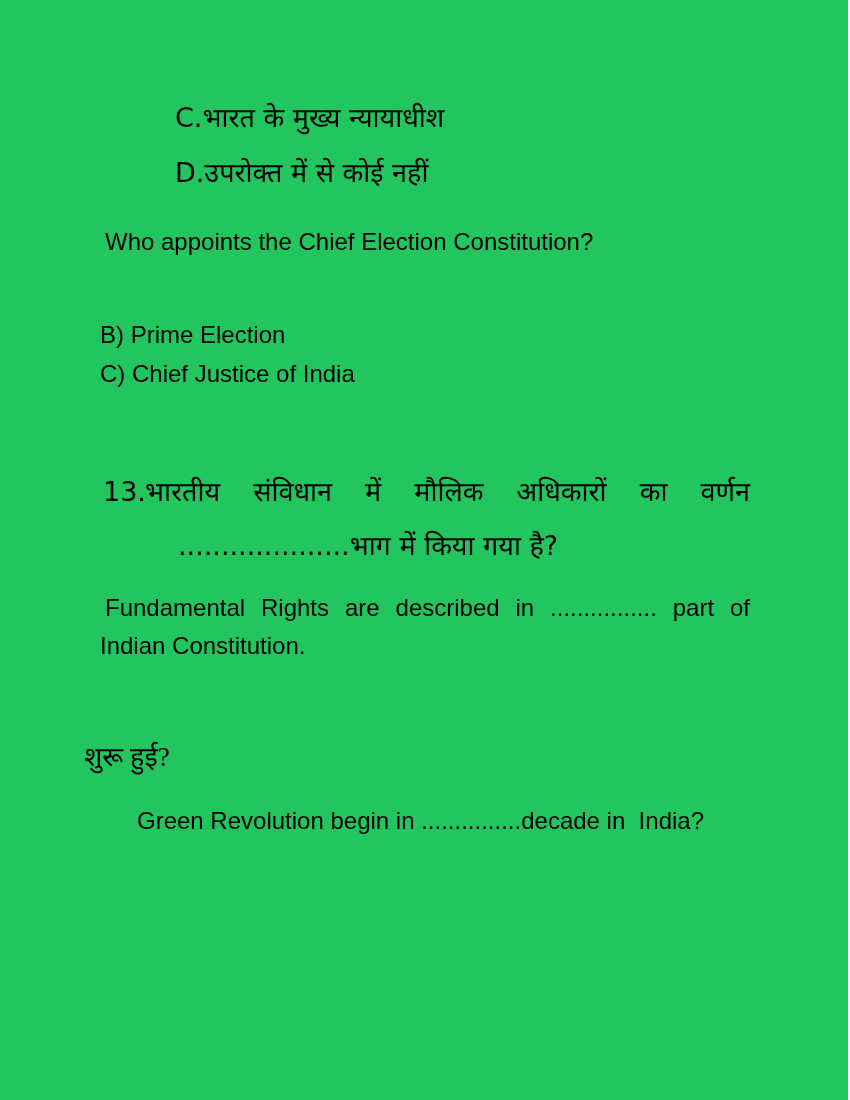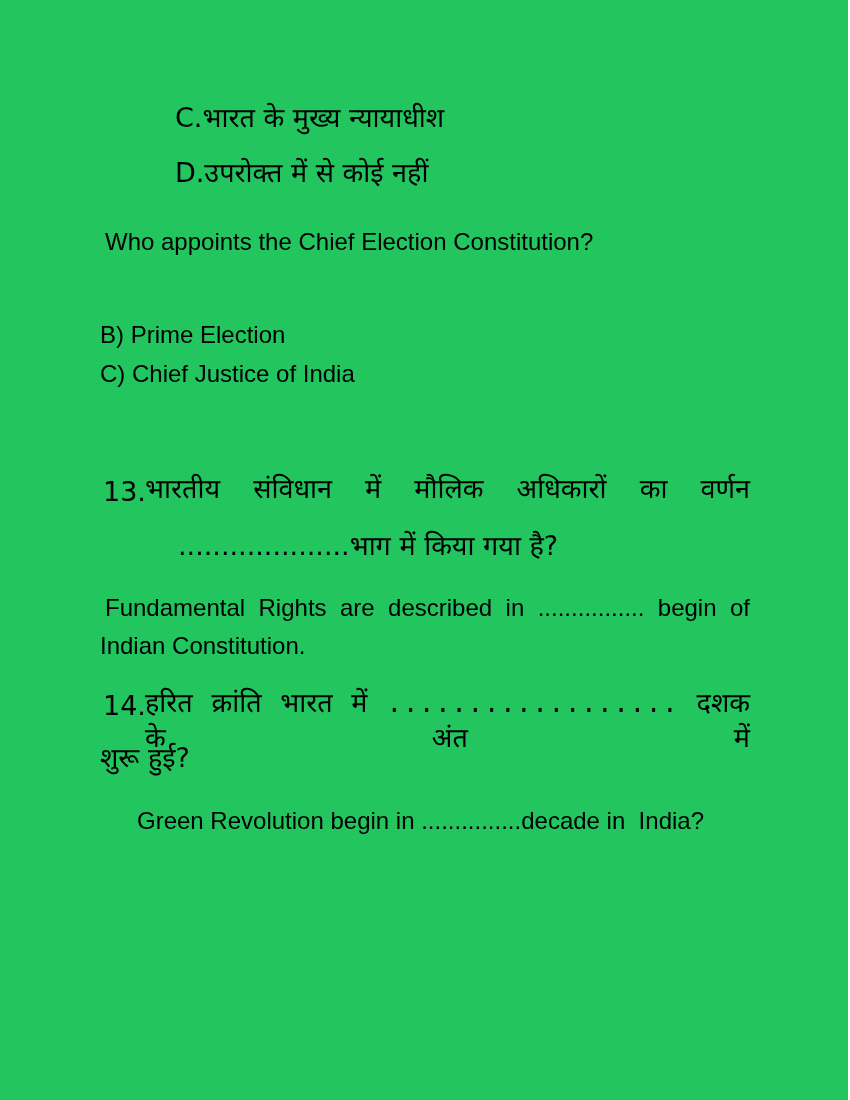--- a/index.html
+++ b/index.html
@@ -36,21 +36,20 @@
   }
   .qnum {
     position: absolute;
     left: 3px;
     top: 0;
   }
   .qbody {
     margin-left: 45px;
     text-align: justify;
     text-align-last: justify;
-    font-family: Liberation Mono, monospace;
   }
   .jusline {
     position: absolute;
     left: 100px;
     width: 650px;
     box-sizing: border-box;
     padding-left: 5px;
     line-height: 1.3;
     text-align: justify;
     text-align-last: justify;
@@ -76,28 +75,24 @@
   <div class="line english" style="top:358px; left:100px;">C) Chief Justice of India</div>
 
 
   <div class="qline hindi" style="top:474px;">
     <span class="qnum">13.</span>
     <div class="qbody">भारतीय संविधान में मौलिक अधिकारों का वर्णन</div>
   </div>
 
   <div class="line hindi" style="top:528px; left:150px;margin-left:28px;">....................भाग में किया गया है?</div>
 
-  <div class="jusline english" style="top:592px;">Fundamental Rights are described in ................ begin of</div>
+  <div class="jusline english" style="top:592px;">Fundamental Rights are described in ................ part of</div>
 
   <div class="line english" style="top:630px; left:100px;">Indian Constitution.</div>
 
-  <div class="qline hindi" style="top:688px;">
-    <span class="qnum">14.</span>
-    <div class="qbody">हरित क्रांति भारत में .................. दशक के अंत में</div>
-  </div>
 
-  <div class="line hindi" style="top:740px; left:100px;">शुरू हुई?</div>
+  <div class="line hindi" style="top:740px; left:84px;font-family:Liberation Serif, serif;">शुरू हुई?</div>
 
   <div class="line english pre" style="top:805px; left:137px;">Green Revolution begin in ...............decade in  India?</div>
 
 
 
 </div>
 
 </body></html>

